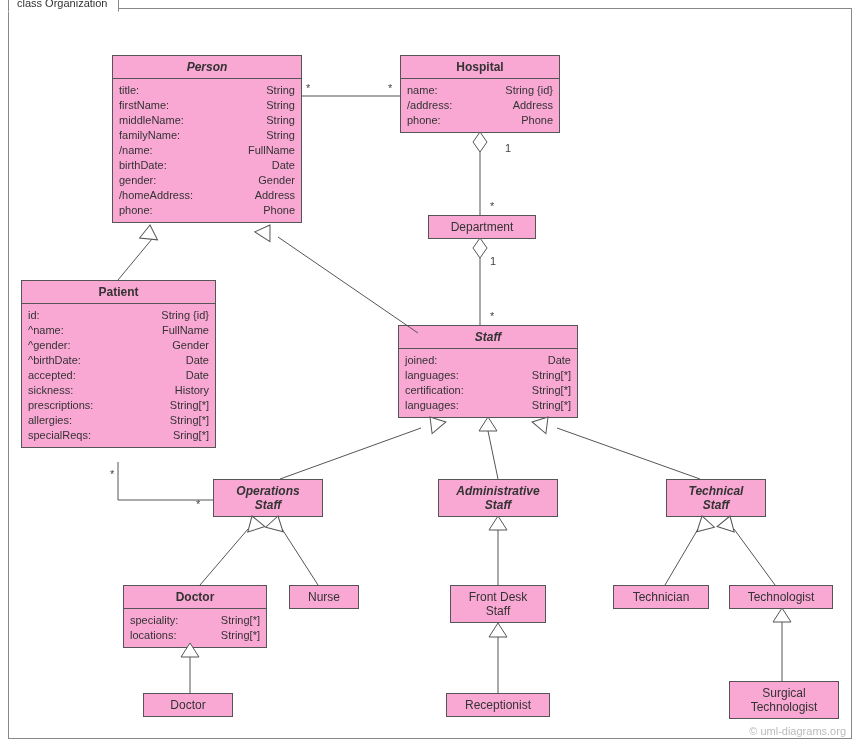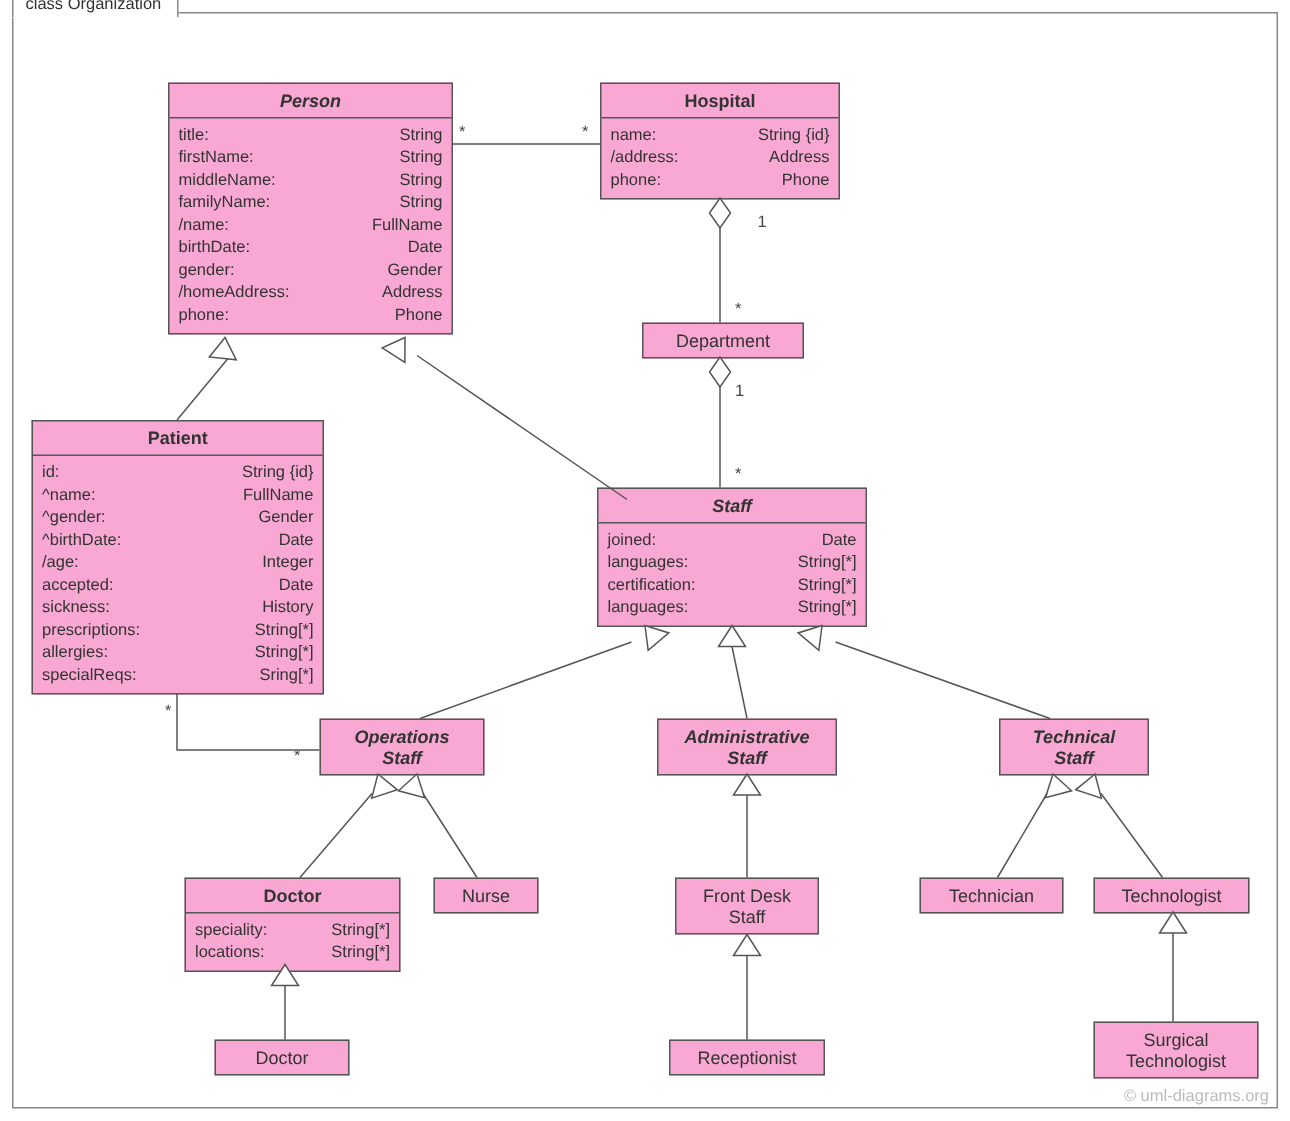--- a/index.html
+++ b/index.html
@@ -184,24 +184,20 @@
         </div>
         <div class="attr-row">
           <span>^gender:</span>
           <span>Gender</span>
         </div>
         <div class="attr-row">
           <span>^birthDate:</span>
           <span>Date</span>
         </div>
         <div class="attr-row">
-          <span>/age:</span>
-          <span>Integer</span>
-        </div>
-        <div class="attr-row">
           <span>accepted:</span>
           <span>Date</span>
         </div>
         <div class="attr-row">
           <span>sickness:</span>
           <span>History</span>
         </div>
         <div class="attr-row">
           <span>prescriptions:</span>
           <span>String[*]</span>

